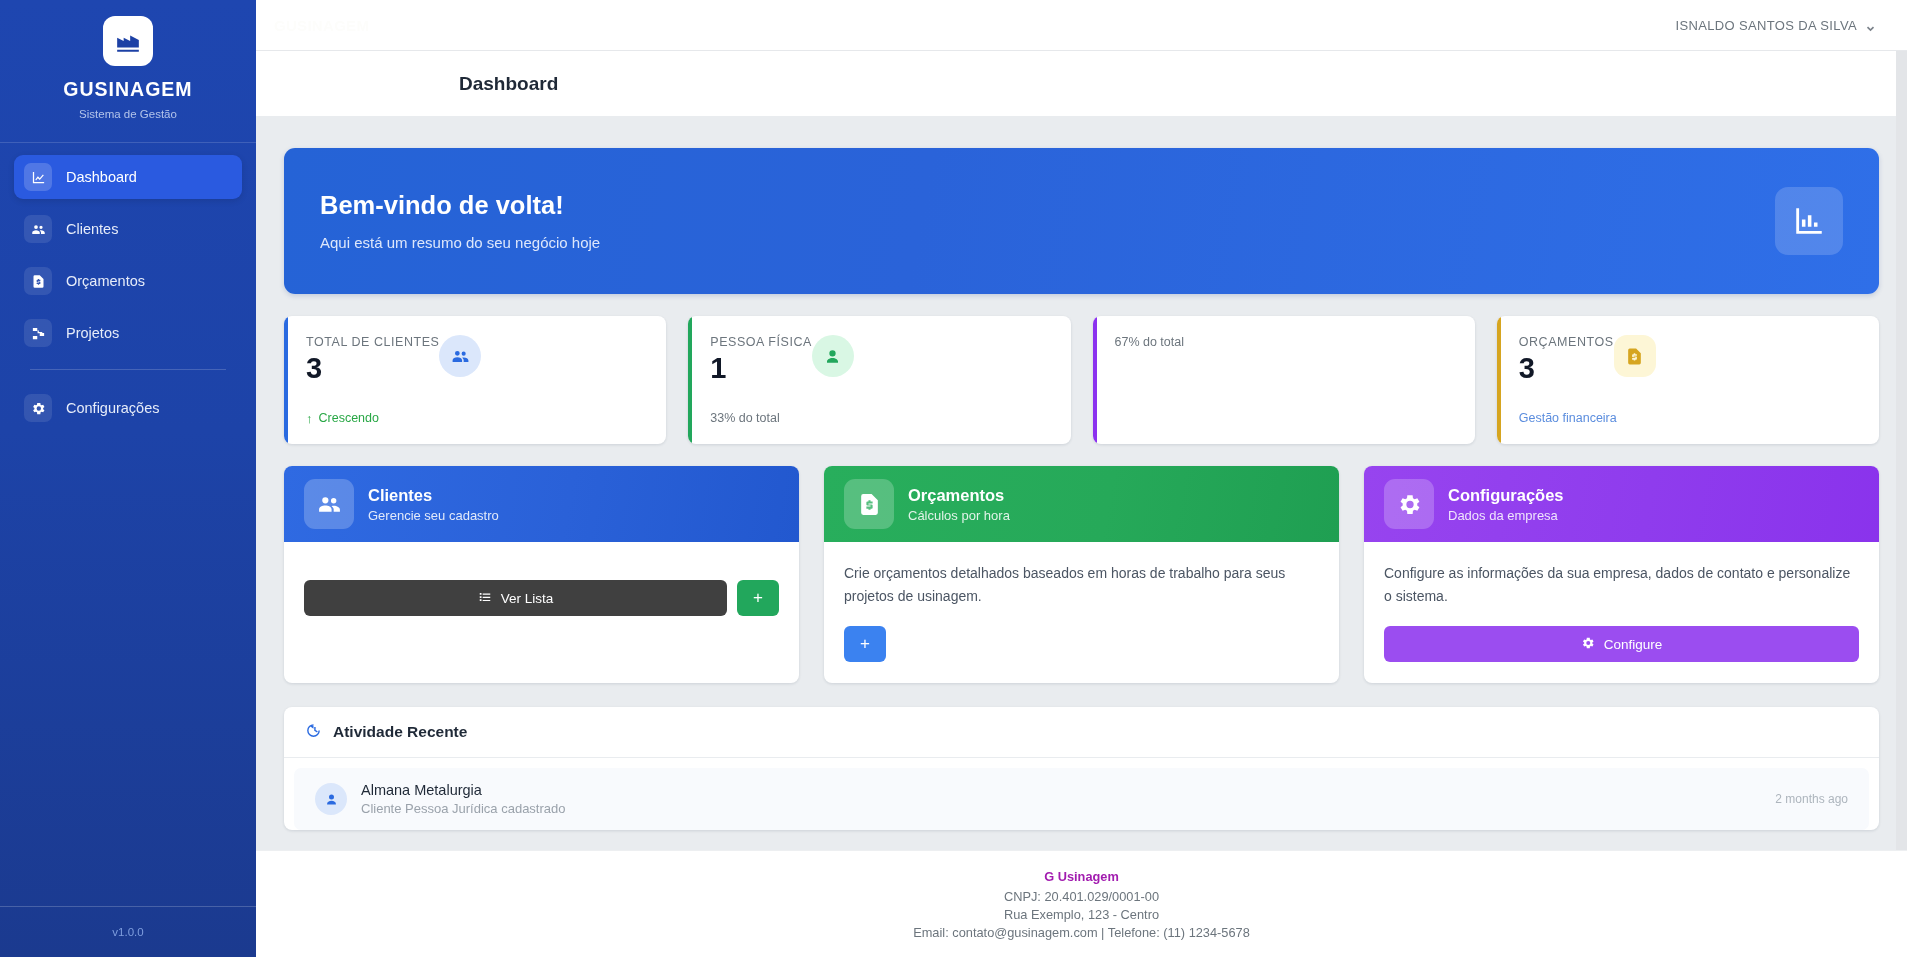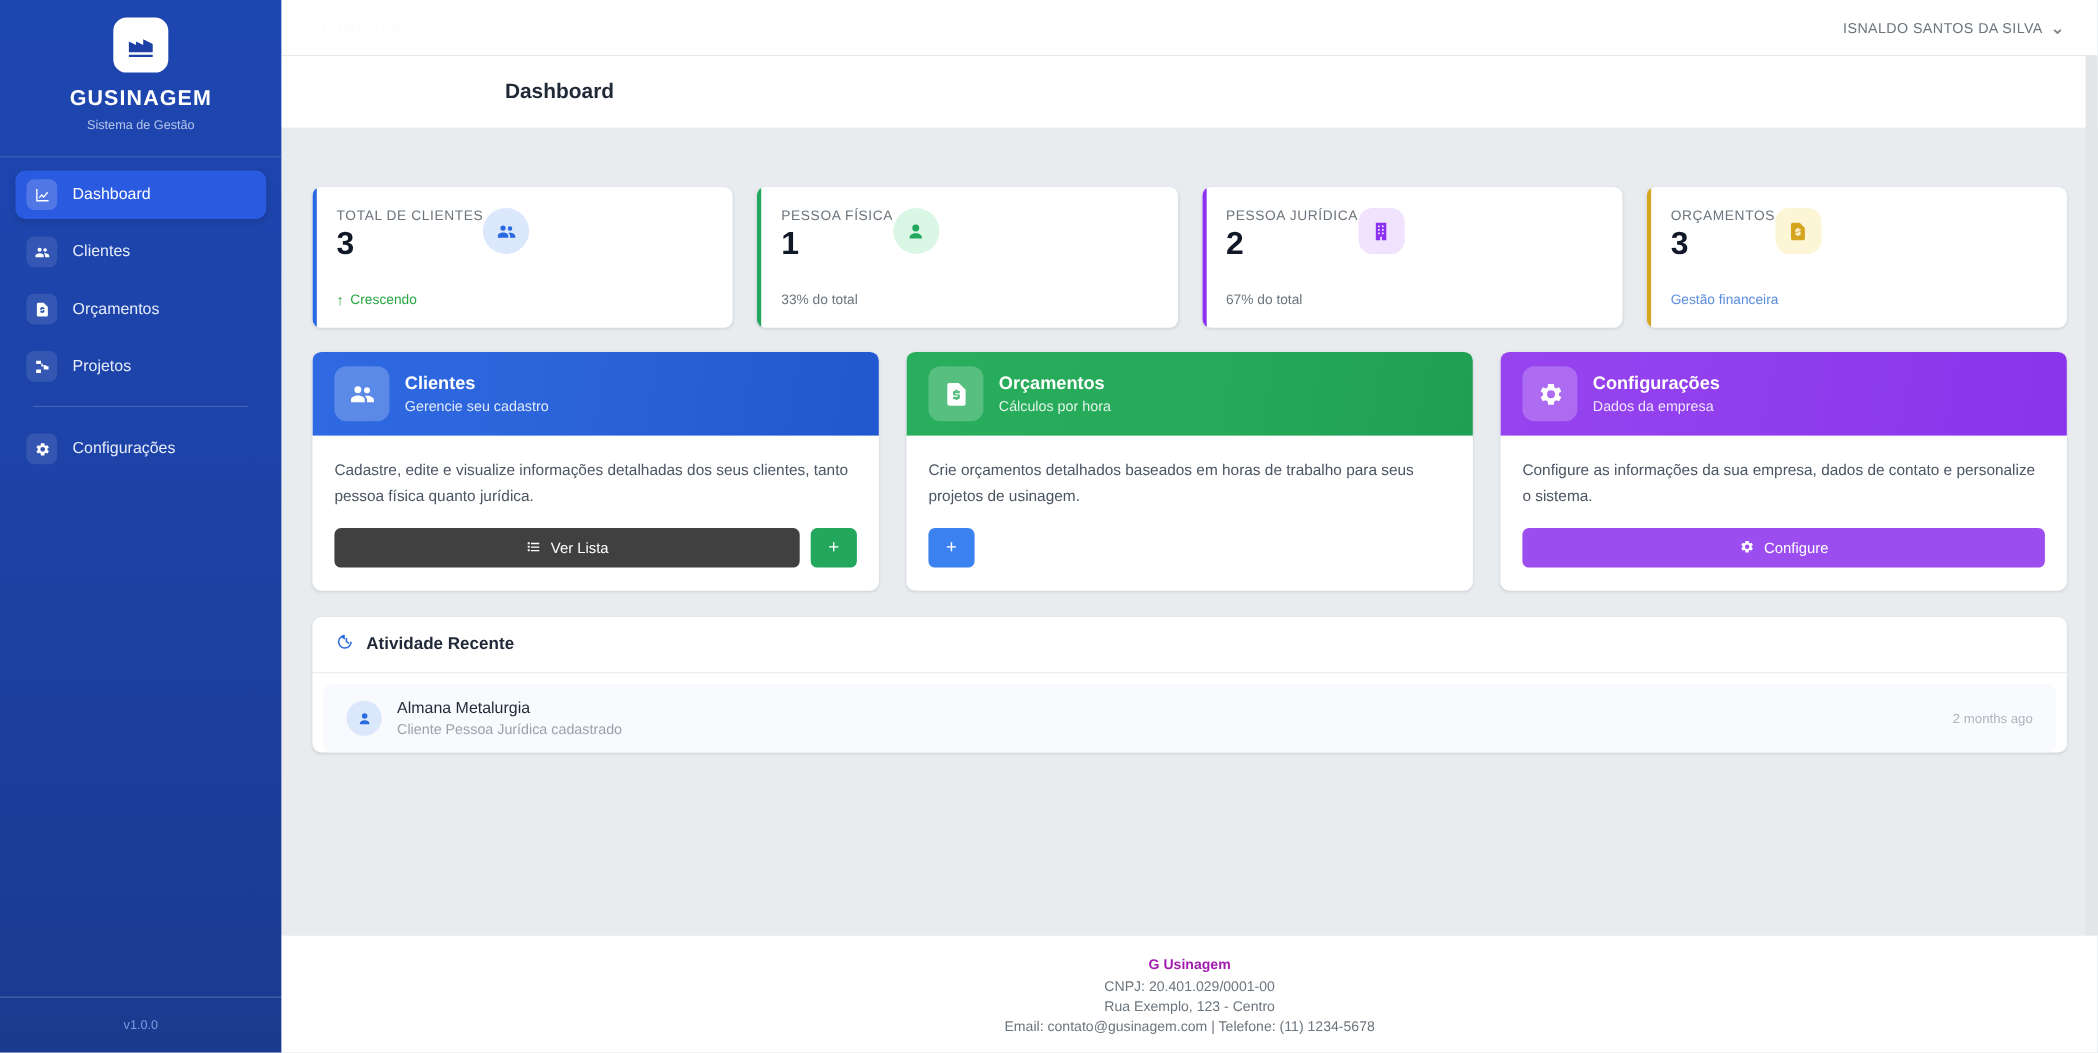--- a/index.html
+++ b/index.html
@@ -271,20 +271,31 @@
         </span>
       </div>
     </div>
 
     <div class="pagebar">
       <h1>Dashboard</h1>
     </div>
 
     <div class="content">
 
+      <div class="welcome">
+        <div>
+          <h2>Bem-vindo de volta!</h2>
+          <p>Aqui está um resumo do seu negócio hoje</p>
+        </div>
+        <div class="welcome-ico">
+          <svg viewBox="0 0 24 24">
+              <path d="M3 3v18h18v-2H5V3H3zm4 13h2.5v-5H7v5zm4.2 0h2.5V8h-2.5v8zm4.3 0H18v-3h-2.5v3z"></path>
+            </svg>
+        </div>
+      </div>
 
       <div class="stats">
 
         <div class="stat" style="--accent:#2a6ae0;--badge-bg:#dbe7fb;">
           <div class="stat-top">
             <div>
               <div class="stat-label">TOTAL DE CLIENTES</div>
               <div class="stat-value">3</div>
             </div>
             <div class="stat-badge" style="border-radius:50%;">
@@ -310,31 +321,20 @@
                   <path d="M12 12a4 4 0 100-8 4 4 0 000 8zm0 2c-4 0-7 2.2-7 4.6V20h14v-1.4c0-2.4-3-4.6-7-4.6z"></path>
                 </svg>
             </div>
           </div>
           <div class="stat-foot" style="color:#6c757d;">
             <span>33% do total</span>
           </div>
         </div>
 
         <div class="stat" style="--accent:#8b31ef;--badge-bg:#f1e2fe;">
-          <div class="stat-top">
-            <div>
-              <div class="stat-label">PESSOA JURÍDICA</div>
-              <div class="stat-value">2</div>
-            </div>
-            <div class="stat-badge" style="border-radius:13px;">
-              <svg viewBox="0 0 24 24">
-                  <path d="M6 2h12v20h-5v-4h-2v4H6V2zm2.5 3v2h2V5h-2zm4.5 0v2h2V5h-2zm-4.5 4v2h2V9h-2zm4.5 0v2h2V9h-2zm-4.5 4v2h2v-2h-2zm4.5 0v2h2v-2h-2z"></path>
-                </svg>
-            </div>
-          </div>
           <div class="stat-foot" style="color:#6c757d;">
             <span>67% do total</span>
           </div>
         </div>
 
         <div class="stat" style="--accent:#d6a520;--badge-bg:#fdf6d6;">
           <div class="stat-top">
             <div>
               <div class="stat-label">ORÇAMENTOS</div>
               <div class="stat-value">3</div>
@@ -359,21 +359,20 @@
               <svg viewBox="0 0 24 24">
                   <path d="M8 11a3 3 0 100-6 3 3 0 000 6zm8 0a2.6 2.6 0 100-5.2 2.6 2.6 0 000 5.2zM8 13c-3 0-6 1.5-6 3.6V19h12v-2.4C14 14.5 11 13 8 13zm8 .3c-.7 0-1.4.1-2 .3 1.2.9 2 2 2 3v2.4h6V17c0-2-2.8-3.7-6-3.7z"></path>
                 </svg>
             </div>
             <div>
               <div class="action-title">Clientes</div>
               <div class="action-sub">Gerencie seu cadastro</div>
             </div>
           </div>
           <div class="action-body">
-            <div class="action-desc">Cadastre, edite e visualize informações detalhadas dos seus clientes, tanto pessoa física quanto jurídica.</div>
             <div class="action-btns">
               <button class="btn btn-main" style="background:#404040;">
                 <span>
                   <svg viewBox="0 0 24 24">
                       <path d="M3 5h3v3H3V5zm5 1h13v2H8V6zM3 10.5h3v3H3v-3zm5 1h13v2H8v-2zM3 16h3v3H3v-3zm5 1h13v2H8v-2z"></path>
                     </svg>
                 </span>
                 <span>Ver Lista</span>
               </button>
               <button class="btn btn-plus" style="background:#22a75c;">

